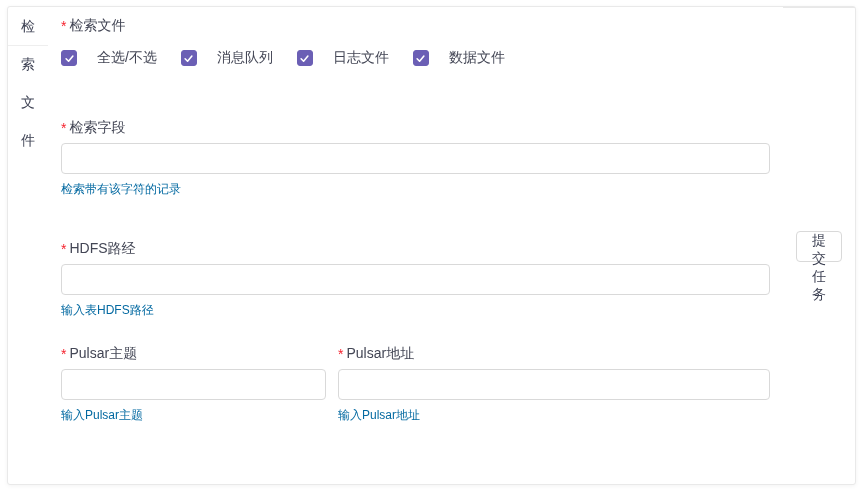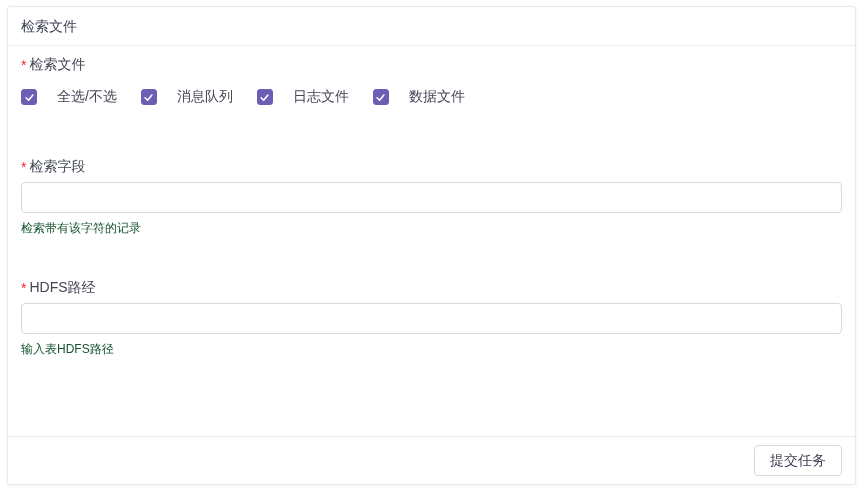--- a/index.html
+++ b/index.html
@@ -12,21 +12,21 @@
   }
   .card {
     position: absolute;
     left: 7px; top: 6px;
     width: 849px; height: 479px;
     background: #fff;
     border: 1px solid #e9e9e9;
     border-radius: 3px;
     box-shadow: 0 1px 4px rgba(0,0,0,0.05);
     display: flex;
-    flex-direction: column;
+    flex-direction: row;
   }
   .card-header {
     height: 39px;
     flex: 0 0 39px;
     line-height: 38px;
     padding: 0 13px;
     border-bottom: 1px solid #eeeeee;
     font-size: 14px;
     color: #3e4254;
   }
@@ -87,21 +87,21 @@
     border-radius: 4px;
     background: #fff;
     font-size: 14px;
     color: #434655;
     outline: none;
     font-family: "Liberation Sans", "DejaVu Sans", sans-serif;
   }
   .hint {
     margin-top: 8px;
     font-size: 12px;
-    color: #14532d;
+    color: #0369a1;
     line-height: 14px;
   }
   .row {
     display: flex;
     margin-top: 28px;
   }
   .col-topic { width: 265px; flex: 0 0 265px; }
   .col-addr  { flex: 1 1 auto; margin-left: 12px; }
   .card-footer {
     flex: 0 0 48px;
@@ -177,20 +177,32 @@
       <input class="txt" type="text" value="" style="">
       <div class="hint">检索带有该字符的记录</div>
     </div>
 
     <div class="form-item">
       <span class="form-label"><span class="req-mark">*</span><span>HDFS路经</span></span>
       <input class="txt" type="text" value="" style="">
       <div class="hint">输入表HDFS路径</div>
     </div>
 
+    <div class="row">
+      <div class="col-topic">
+        <span class="form-label"><span class="req-mark">*</span><span>Pulsar主题</span></span>
+        <input class="txt" type="text" value="" style="">
+        <div class="hint">输入Pulsar主题</div>
+      </div>
+      <div class="col-addr">
+        <span class="form-label"><span class="req-mark">*</span><span>Pulsar地址</span></span>
+        <input class="txt" type="text" value="" style="">
+        <div class="hint">输入Pulsar地址</div>
+      </div>
+    </div>
 
   </div>
 
   <div class="card-footer">
     <button class="btn">提交任务</button>
   </div>
 
 </div>
 
 </body></html>

